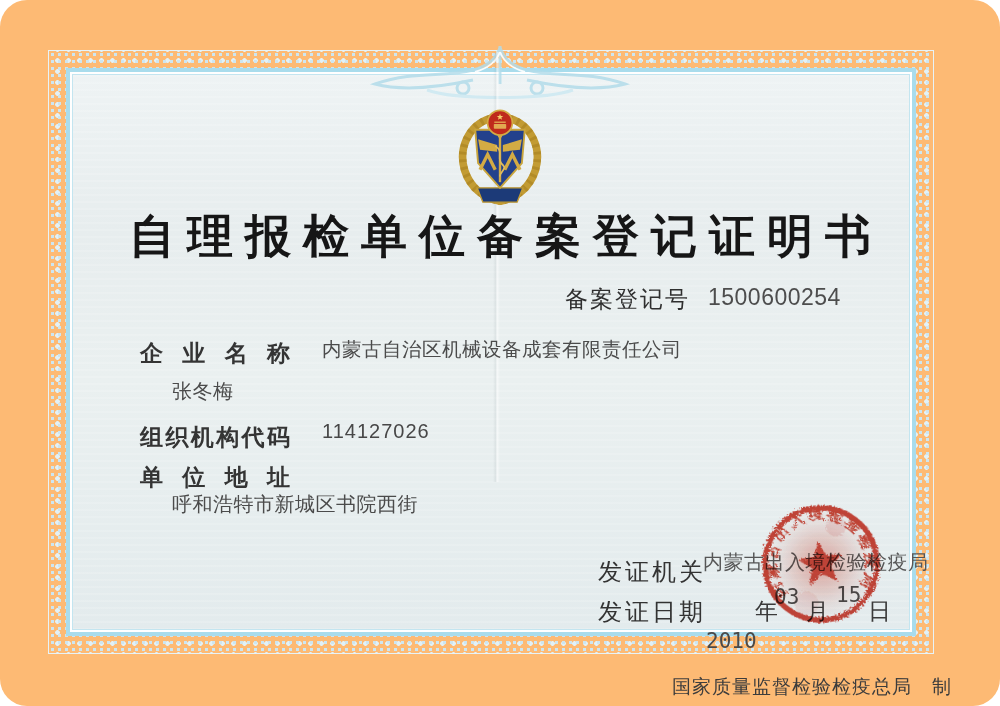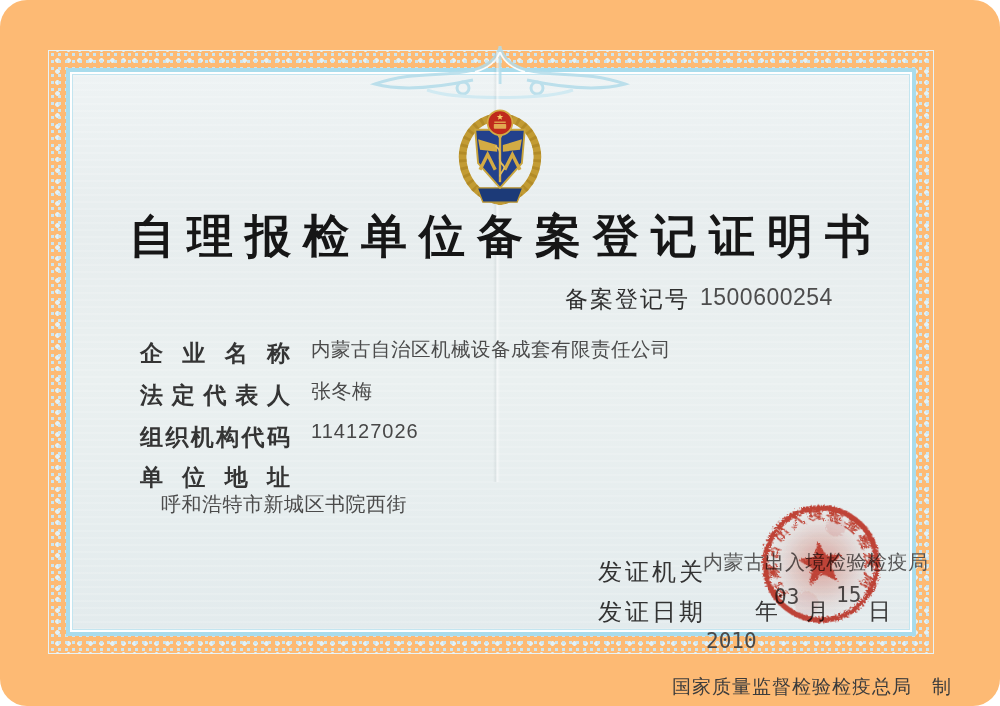--- a/index.html
+++ b/index.html
@@ -44,29 +44,29 @@
   
   .title{
     position:absolute; left:0; right:0; top:206px;
     text-align:center; font-family:"Liberation Sans","DejaVu Sans",sans-serif;
     font-weight:900; font-size:46px; letter-spacing:12px; text-indent:12px;
     color:#161616;
   }
   .reg-row{position:absolute; left:565px; top:284px; display:flex; align-items:baseline;}
   .reg-label{font-size:23px; letter-spacing:2px; color:#2f2f2f;}
   .reg-number{
-    margin-left:10px; font-family:"Liberation Sans","DejaVu Sans",sans-serif;
+    margin-left:18px; font-family:"Liberation Sans","DejaVu Sans",sans-serif;
     font-size:23px; color:#4d4d4d; letter-spacing:.5px; position:relative; top:-2px;
   }
   .field-row{position:absolute; left:140px; display:flex; align-items:flex-start;}
   .f-label{
     width:150px; font-size:23px; color:#343434;
     text-align:justify; text-align-last:justify;font-weight:bold;
   }
-  .f-value{margin-left:21px; font-size:20px; color:#4b4b4b; margin-top:-2px; letter-spacing:.5px; white-space:nowrap;}
+  .f-value{margin-left:32px; font-size:20px; color:#4b4b4b; margin-top:-2px; letter-spacing:.5px; white-space:nowrap;}
   .f-value.code{font-family:"Liberation Sans","DejaVu Sans",sans-serif; letter-spacing:1px; color:#474747;}
   .row1{top:338px;} .row2{top:380px;} .row3{top:422px;} .row4{top:462px;flex-direction:column;}
   .iss-label{position:absolute; left:598px; top:556px; font-size:24px; letter-spacing:3px; color:#333;}
   .iss-value{position:absolute; left:703px; top:549px; font-size:20px; color:#565656; letter-spacing:.5px; white-space:nowrap;}
   .date-label{position:absolute; left:598px; top:596px; font-size:24px; letter-spacing:3px; color:#333;}
   .d-num{
     position:absolute; font-family:"DejaVu Sans Mono","Liberation Mono",monospace;
     font-size:21px; color:#4a4a4a;
   }
   .d-year{left:706px; top:585px;margin-top:44px;} .d-month{left:774px; top:585px;} .d-day{left:836px; top:583px;}
@@ -136,21 +136,20 @@
   <div class="reg-row">
     <span class="reg-label">备案登记号</span>
     <span class="reg-number">1500600254</span>
   </div>
 
   <div class="field-row row1">
     <span class="f-label">企业名称</span>
     <span class="f-value" style="font-size:19.5px">内蒙古自治区机械设备成套有限责任公司</span>
   </div>
   <div class="field-row row2">
-    <span class="f-label">法定代表人</span>
     <span class="f-value">张冬梅</span>
   </div>
   <div class="field-row row3">
     <span class="f-label">组织机构代码</span>
     <span class="f-value code">114127026</span>
   </div>
   <div class="field-row row4">
     <span class="f-label">单位地址</span>
     <span class="f-value">呼和浩特市新城区书院西街</span>
   </div>

